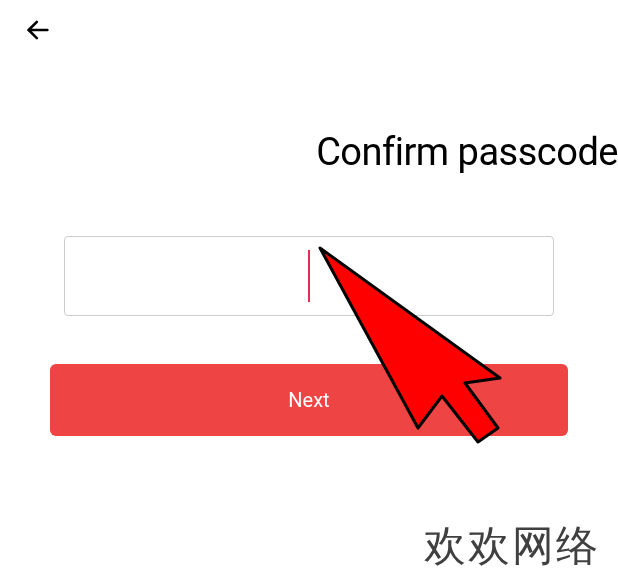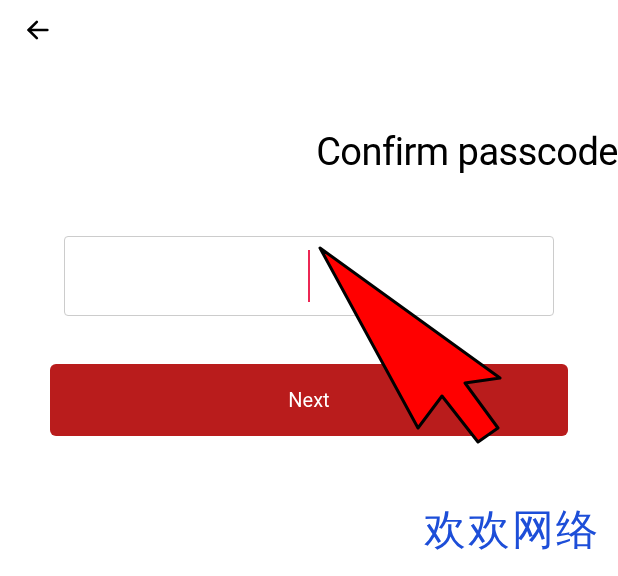--- a/index.html
+++ b/index.html
@@ -58,43 +58,43 @@
       width: 2px;
       height: 52px;
       background: #ec2754;
     }
     .next-button {
       position: absolute;
       top: 364px;
       left: 50px;
       width: 518px;
       height: 72px;
-      background: #b91c1c;
+      background: #ef4444;
       border-radius: 6px;
       display: flex;
       align-items: center;
       justify-content: center;
       color: #ffffff;
       font-size: 20px;
       font-weight: 400;
       cursor: pointer;
     }
     .arrow-annotation {
       position: absolute;
       top: 228px;
       left: 300px;
       pointer-events: none;
       z-index: 10;
     }
     .watermark {
       position: absolute;
-      bottom: 18px;
+      bottom: 2px;
       right: 18px;
       font-size: 42px;
-      color: #1d4ed8;
+      color: #404040;
       font-family: "SimSun", "宋体", serif;
       letter-spacing: 2px;
     }
   </style>
 </head>
 <body>
 
 <div class="back-button">
   <span>
     <svg viewBox="0 0 24 24" fill="none" stroke="#000" stroke-width="2.2" stroke-linecap="round" stroke-linejoin="round">

